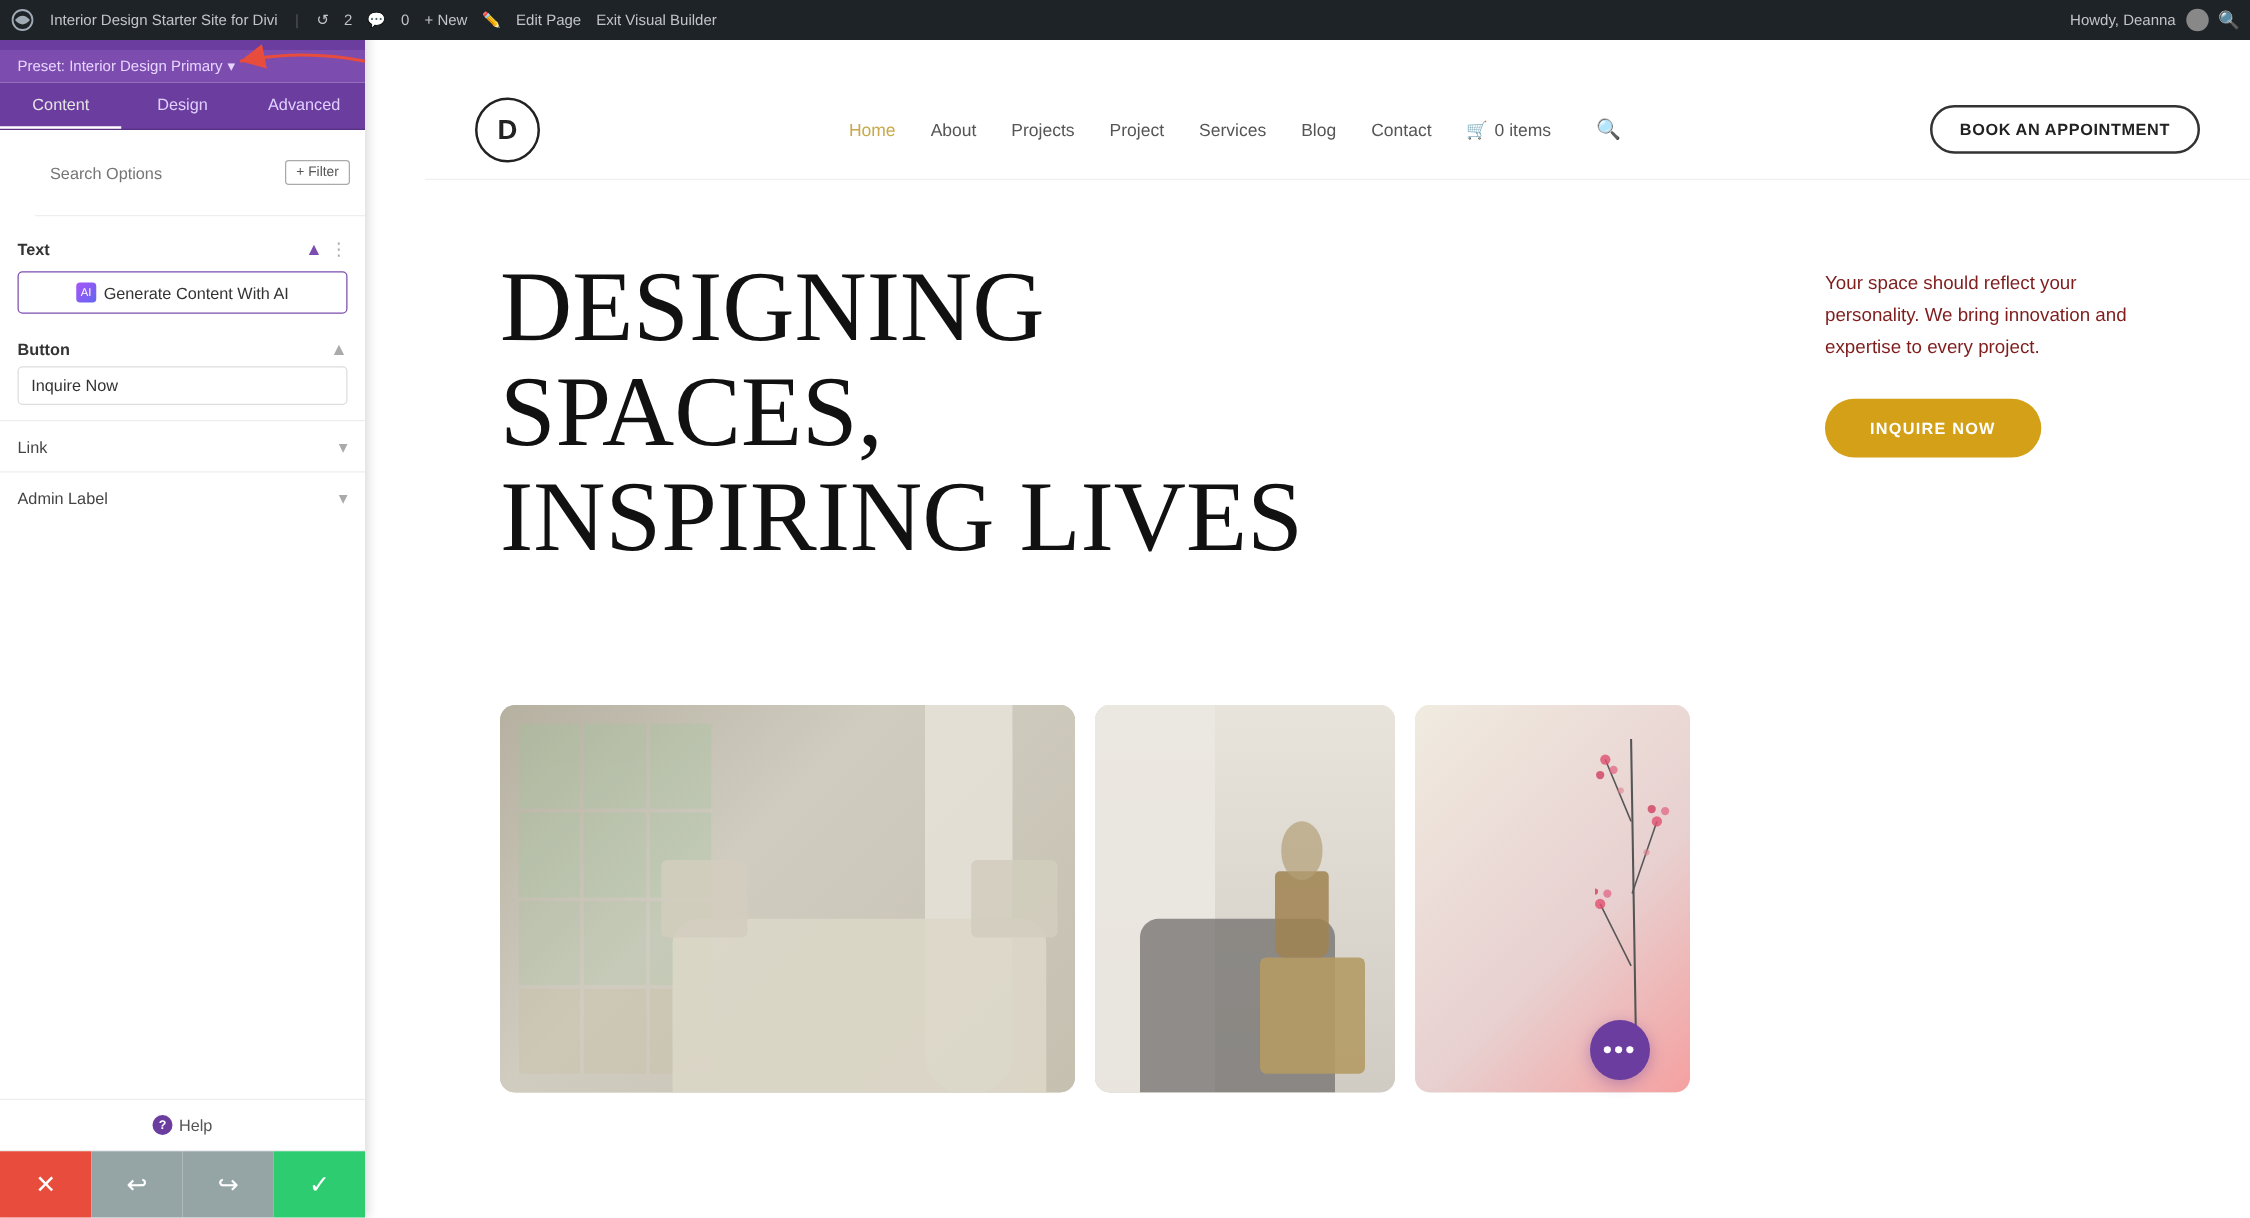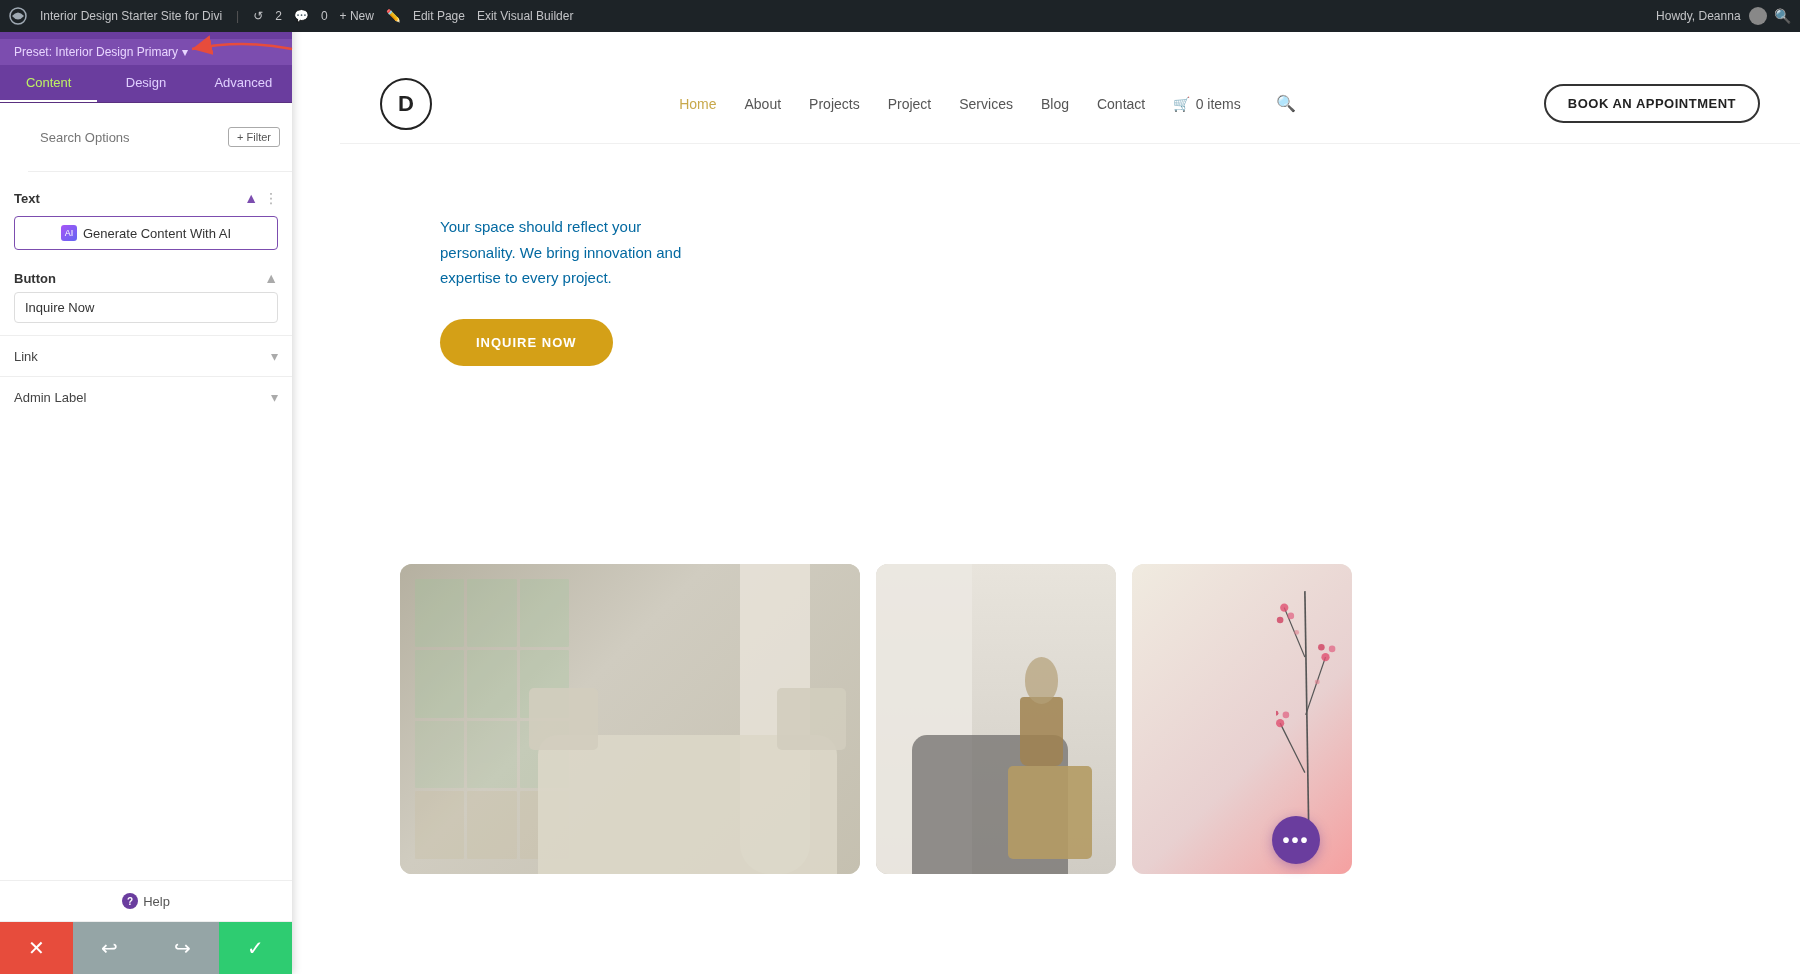--- a/index.html
+++ b/index.html
@@ -37,21 +37,21 @@
       background: #7c4daf; padding: 6px 14px; display: flex; align-items: center;
       font-size: 12px; color: #e8d5ff; gap: 4px;
     }
     .panel-tabs {
       display: flex; background: #6a3d9e; border-bottom: 1px solid #5a3080;
     }
     .panel-tab {
       flex: 1; text-align: center; padding: 10px 0; color: #e0cfff;
       font-size: 13px; cursor: pointer; border-bottom: 2px solid transparent;
     }
-    .panel-tab.active { color: #bef264; border-bottom: 2px solid #fff; }
+    .panel-tab.active { color: #e5e5e5; border-bottom: 2px solid #fff; }
     .panel-search {
       padding: 24px 12px; border-bottom: 1px solid #eee; display: flex; align-items: center; gap: 6px; margin-left: 28px;
     }
     .panel-search input {
       flex: 1; border: none; outline: none; font-size: 13px; color: #555;
     }
     .panel-search .filter-btn {
       background: none; border: 1px solid #aaa; padding: 3px 8px;
       border-radius: 3px; font-size: 11px; color: #555; cursor: pointer; display: flex; align-items: center; gap: 3px;
     }
@@ -141,21 +141,21 @@
       min-height: 420px; background: #fff; position: relative;
     }
     .hero-left { flex: 1; }
     .hero-title {
       font-size: 80px; font-weight: 400; color: #111; line-height: 1.05;
       font-family: Georgia, 'Times New Roman', serif; max-width: 700px;
     }
     .hero-right {
       width: 320px; padding-left: 40px; padding-top: 10px;
     }
-    .hero-desc { font-size: 15px; color: #0369a1; line-height: 1.7; margin-bottom: 28px; }
+    .hero-desc { font-size: 15px; color: #7f1d1d; line-height: 1.7; margin-bottom: 28px; }
     .inquire-btn {
       background: #d4a017; color: #fff; border: none; border-radius: 30px;
       padding: 16px 36px; font-size: 13px; font-weight: 700; cursor: pointer;
       letter-spacing: 1px; white-space: nowrap;
     }
 
     
     .gallery-section {
       display: flex; gap: 16px; padding: 0 60px 30px; overflow: hidden;
     }
@@ -326,20 +326,27 @@
       <span class="nav-cart">
         <span>🛒</span>
         <span>0 items</span>
       </span>
       <span class="nav-search">🔍</span>
     </nav>
     <button class="book-btn">BOOK AN APPOINTMENT</button>
   </div>
 
   <div class="hero-section">
+    <div class="hero-left">
+      <h1 class="hero-title">
+        <span>DESIGNING</span><br>
+        <span>SPACES,</span><br>
+        <span>INSPIRING LIVES</span>
+      </h1>
+    </div>
     <div class="hero-right">
       <p class="hero-desc">Your space should reflect your personality. We bring innovation and expertise to every project.</p>
       <button class="inquire-btn">INQUIRE NOW</button>
     </div>
   </div>
 
   <div class="gallery-section" style="position:relative;">
     <div class="gallery-img gallery-img-1">
       <div class="room-bg-1">
         <div style="position:absolute;top:0;left:0;right:60%;bottom:0;display:grid;grid-template-columns:repeat(3,1fr);grid-template-rows:repeat(4,1fr);gap:3px;padding:15px;opacity:0.6;">

